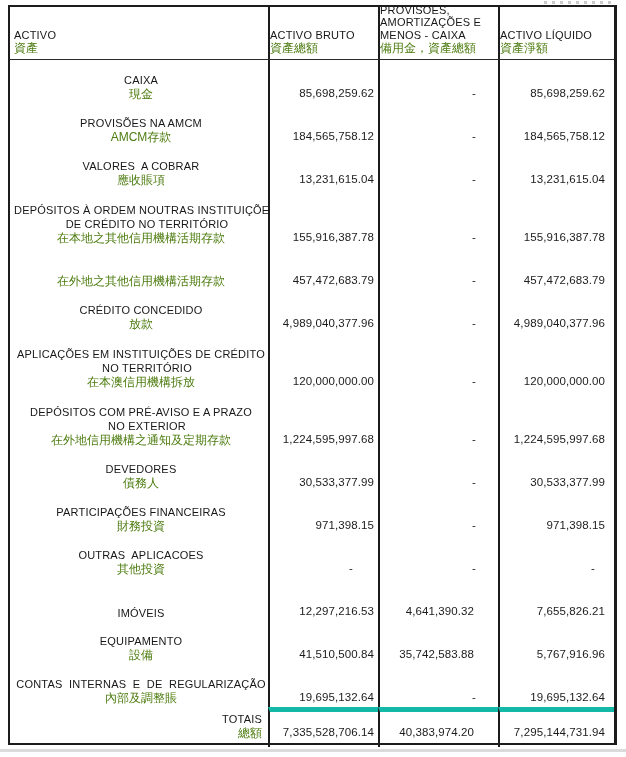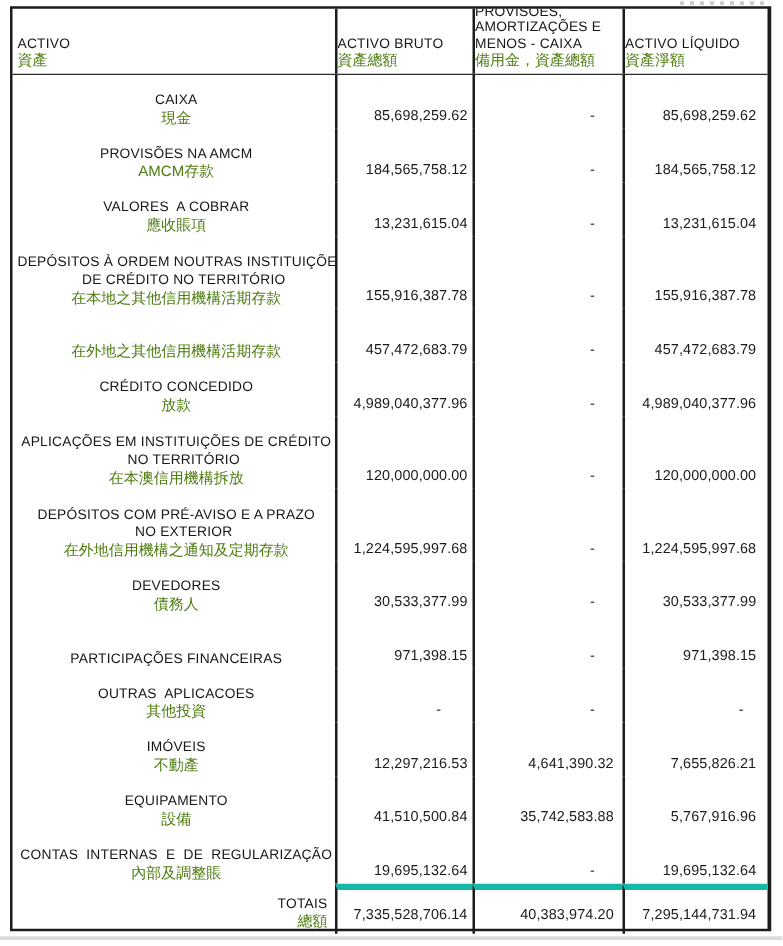--- a/index.html
+++ b/index.html
@@ -58,30 +58,30 @@
     display:flex;flex-direction:column;justify-content:flex-end;
     padding-left:4px;padding-bottom:1px;
   }
   .pt.indent{padding-left:12px;}
   .amount{
     display:flex;align-items:flex-end;justify-content:flex-end;
     font-size:11.5px;line-height:14px;letter-spacing:.1px;
     padding-bottom:3px;
   }
   .amount.c2{padding-right:4px;}
-  .amount.c3{padding-right:7px;}
+  .amount.c3{padding-right:24px;}
   .amount.c4{padding-right:9px;}
   .amount.c2.dash{padding-right:25px;}
   .amount.c3.dash{padding-right:22px;}
   .amount.c4.dash{padding-right:19px;}
   
   .totals-row{height:40px;}
   .totals-row .bt{border-top:5px solid #14b8a6;}
   .totals-label{
-    display:flex;flex-direction:column;justify-content:flex-end;
+    display:flex;flex-direction:column;justify-content:center;
     align-items:flex-end;padding-right:6px;padding-bottom:2px;
   }
   .totals-row .amount{padding-bottom:8px;}
 </style>
 </head>
 <body>
 
 <div class="page">
 
   <div class="artifact-top"></div>
@@ -189,38 +189,38 @@
             <div class="pt">DEVEDORES</div>
             <div class="cn">債務人</div>
           </div>
           <div class="cell num-col amount c2">30,533,377.99</div>
           <div class="cell num-col amount c3 dash">-</div>
           <div class="cell num-col amount c4">30,533,377.99</div>
         </div>
         <div class="grid-row row h2">
           <div class="cell rlabel">
             <div class="pt">PARTICIPAÇÕES FINANCEIRAS</div>
+            <div class="cn">財務投資</div>
           </div>
           <div class="cell num-col amount c2">971,398.15</div>
           <div class="cell num-col amount c3 dash">-</div>
           <div class="cell num-col amount c4">971,398.15</div>
         </div>
         <div class="grid-row row h2">
           <div class="cell rlabel">
             <div class="pt">OUTRAS  APLICACOES</div>
             <div class="cn">其他投資</div>
           </div>
           <div class="cell num-col amount c2 dash">-</div>
           <div class="cell num-col amount c3 dash">-</div>
           <div class="cell num-col amount c4 dash">-</div>
         </div>
         <div class="grid-row row h2">
           <div class="cell rlabel">
             <div class="pt">IMÓVEIS</div>
-            <div class="cn">不動產</div>
           </div>
           <div class="cell num-col amount c2">12,297,216.53</div>
           <div class="cell num-col amount c3">4,641,390.32</div>
           <div class="cell num-col amount c4">7,655,826.21</div>
         </div>
         <div class="grid-row row h2">
           <div class="cell rlabel">
             <div class="pt">EQUIPAMENTO</div>
             <div class="cn">設備</div>
           </div>

